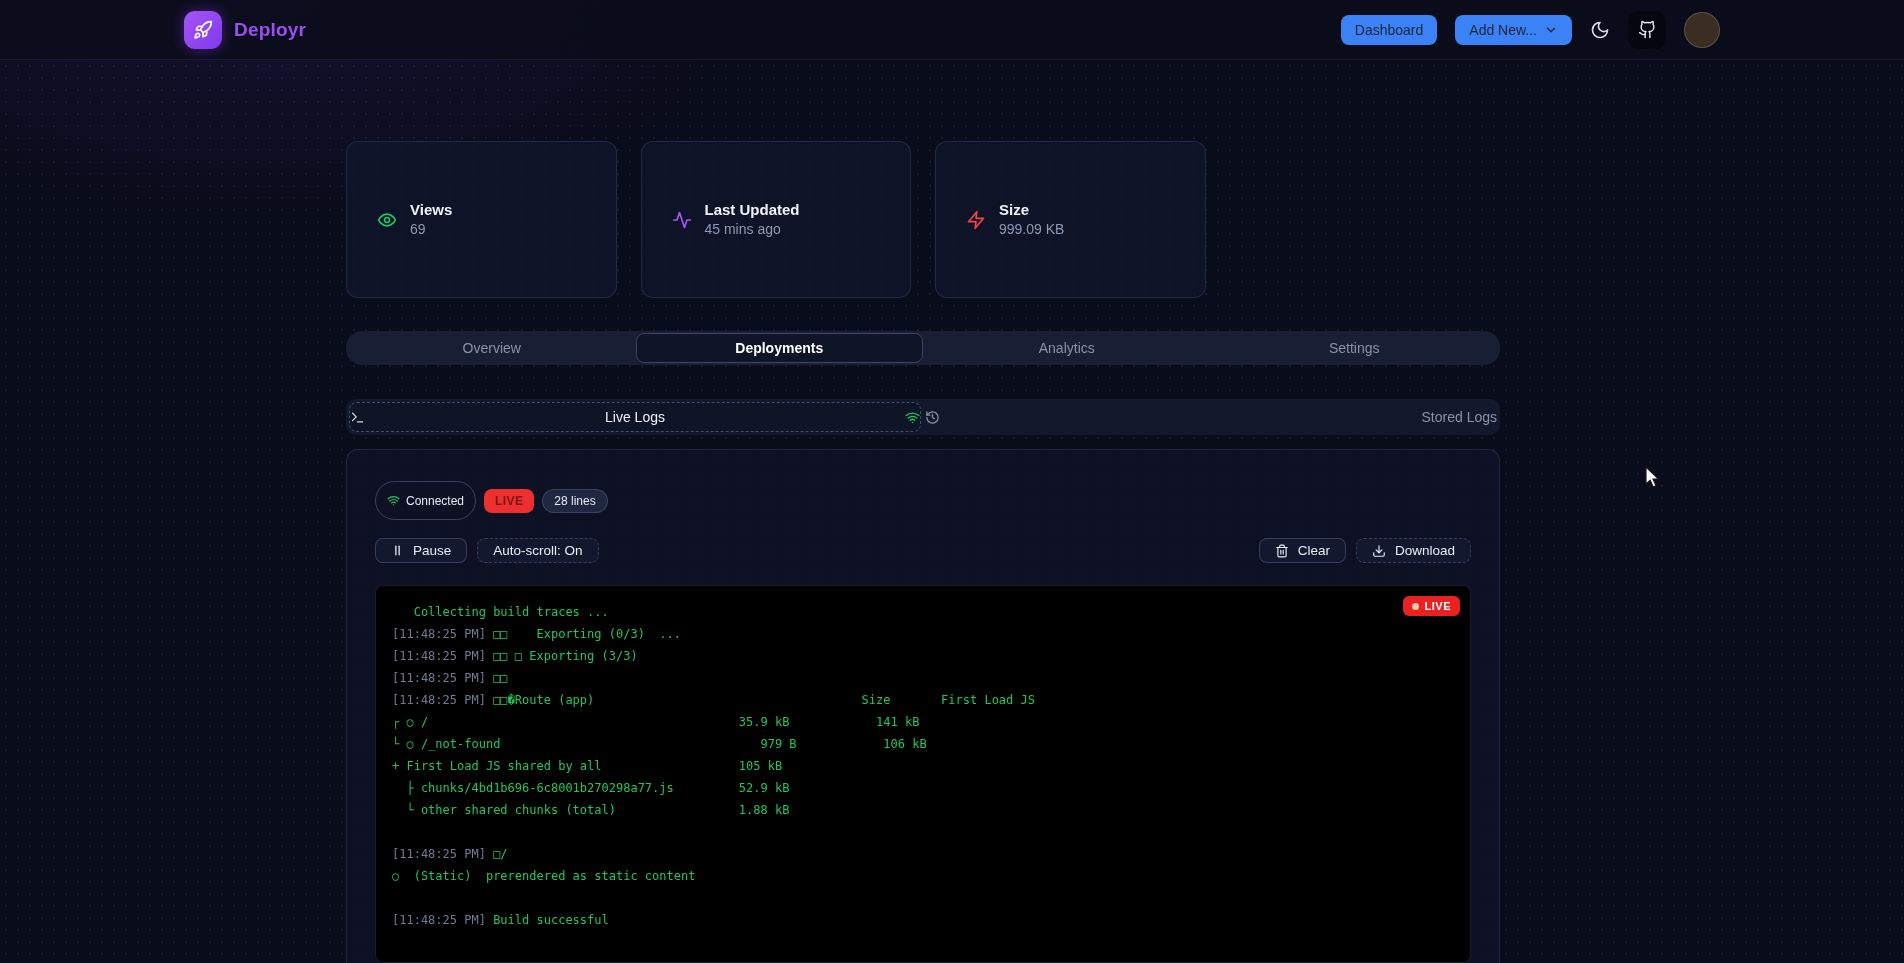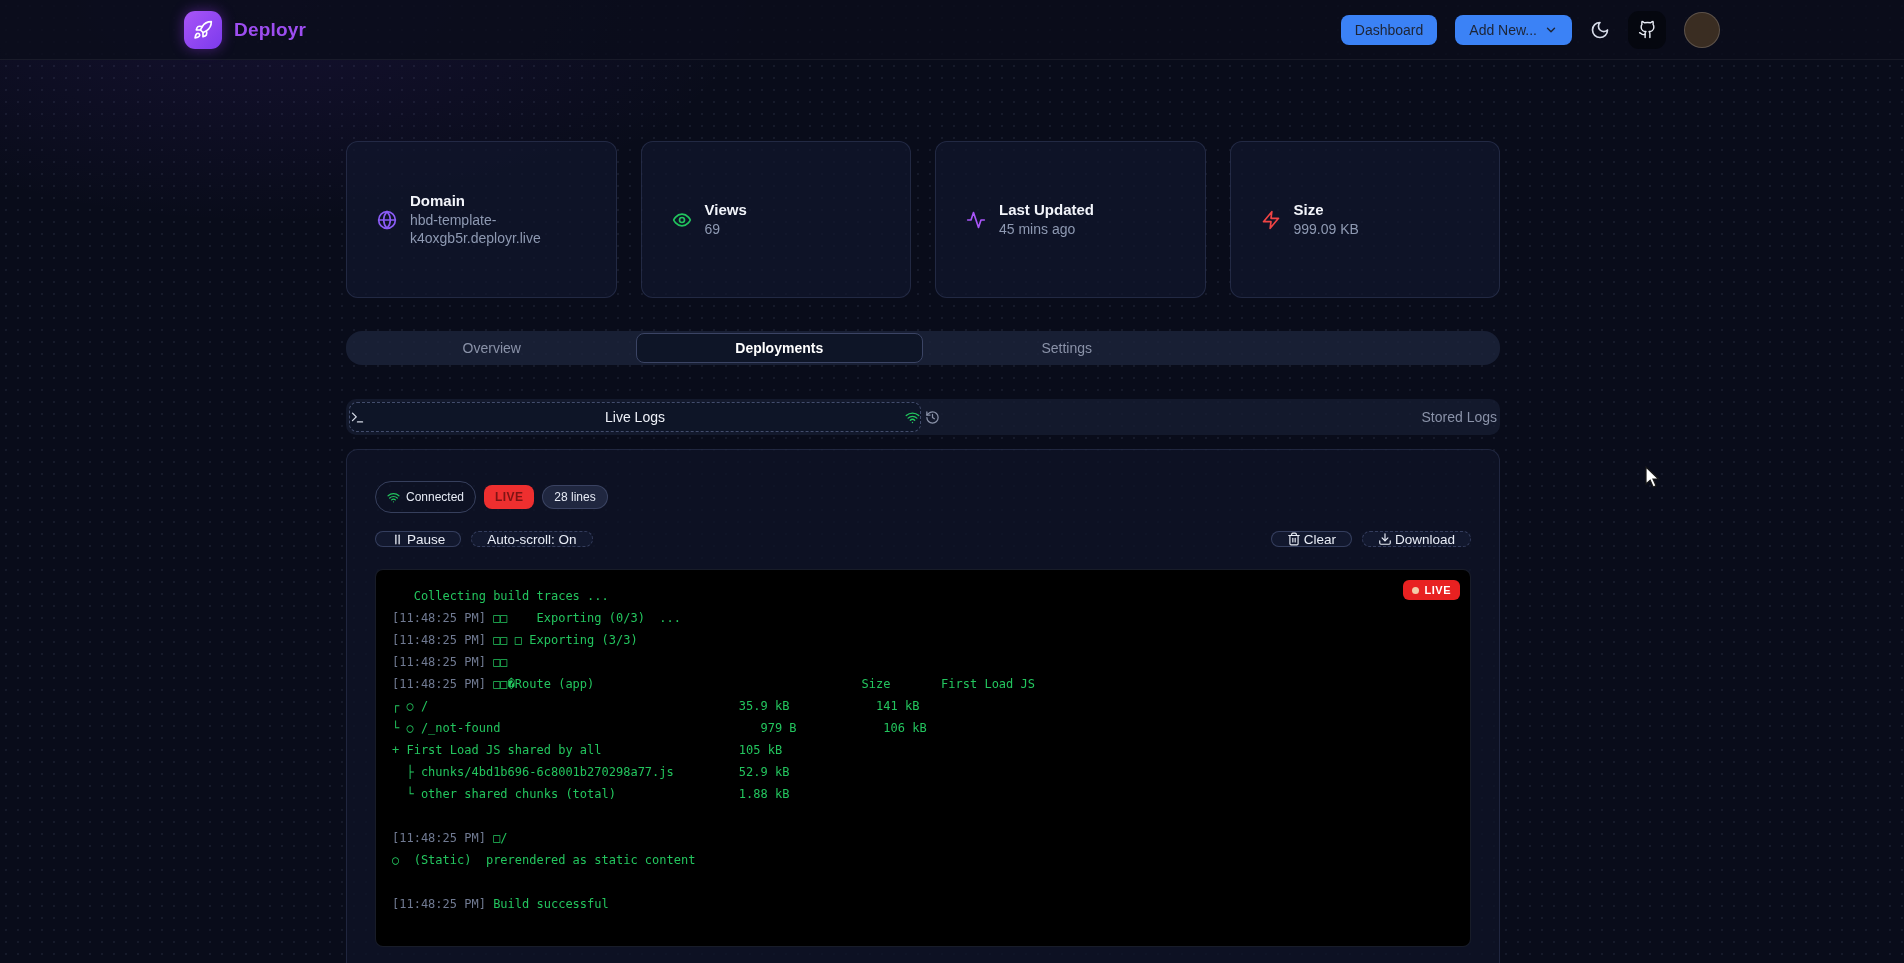--- a/index.html
+++ b/index.html
@@ -91,42 +91,42 @@
     background:rgba(14,19,38,0.78);
     border:1px solid rgba(78,90,130,0.30);
     padding:26px 28px;
   }
   .panel-head { display:flex; justify-content:space-between; align-items:flex-start; }
   .panel-title-row { display:flex; align-items:center; gap:10px; }
   .panel-title { font-size:17px; font-weight:bold; color:#f4f6fb; }
   .panel-sub { font-size:13px; color:#8b96ad; margin-top:5px; }
   .badges { display:flex; align-items:center; gap:8px; margin-top:5px; }
   .badge-outline {
-    display:flex; align-items:center; gap:6px; height:32px; padding:0 11px;
+    display:flex; align-items:center; gap:6px; height:39px; padding:0 11px;
     border:1px solid rgba(90,102,140,0.55); border-radius:999px;
     font-size:12px; font-weight:500; color:#e7ebf5;
   }
   .badge-live {
     height:24px; padding:0 11px; display:flex; align-items:center;
     background:#ee2f2f; color:#7d1414; border-radius:8px;
     font-size:12px; font-weight:bold; letter-spacing:0.4px;
   }
   .badge-lines {
     height:24px; padding:0 11px; display:flex; align-items:center;
     background:rgba(34,42,68,0.9); border:1px solid rgba(90,102,140,0.45);
     border-radius:999px; font-size:12px; font-weight:500; color:#e7ebf5;
   }
 
   .controls-row { display:flex; justify-content:space-between; margin-top:18px; }
   .ctrl-group { display:flex; gap:10px; }
   .btn-dark {
-    height:16px; padding:0 15px; border-radius:8px;
+    height:25px; padding:0 15px; border-radius:8px;
     background:rgba(20,26,48,0.85); color:#e9edf6;
     border:1px solid rgba(82,94,134,0.55);
-    font-size:13.5px; font-weight:500; display:flex; align-items:center; gap:3px;
+    font-size:13.5px; font-weight:500; display:flex; align-items:center; gap:9px;
     cursor:pointer; font-family:"Liberation Sans", sans-serif;
   }
   .btn-dark.dashed { border-style:dashed; }
 
   
   .terminal {
     margin-top:22px; height:378px; background:#000000;
     border:1px solid rgba(70,80,115,0.35); border-radius:8px;
     padding:15px 16px; position:relative; overflow:hidden;
   }
@@ -186,31 +186,20 @@
       </button>
       <div class="avatar"></div>
     </div>
   </div>
 </div>
 
 <div class="container">
 
   <div class="stats-row">
     <div class="stat-card">
-      <svg class="ic" width="20" height="20" viewBox="0 0 24 24" fill="none" stroke="#8b5cf6" stroke-width="2" stroke-linecap="round" stroke-linejoin="round">
-        <circle cx="12" cy="12" r="10"></circle>
-          <path d="M12 2a14.5 14.5 0 0 0 0 20 14.5 14.5 0 0 0 0-20"></path>
-          <path d="M2 12h20"></path>
-      </svg>
-      <div class="stat-text">
-        <span class="stat-label">Domain</span>
-        <span class="stat-value">hbd-template-k4oxgb5r.deployr.live</span>
-      </div>
-    </div>
-    <div class="stat-card">
       <svg class="ic" width="20" height="20" viewBox="0 0 24 24" fill="none" stroke="#22c55e" stroke-width="2" stroke-linecap="round" stroke-linejoin="round">
         <path d="M2 12s3-7 10-7 10 7 10 7-3 7-10 7-10-7-10-7Z"></path>
           <circle cx="12" cy="12" r="3"></circle>
       </svg>
       <div class="stat-text">
         <span class="stat-label">Views</span>
         <span class="stat-value">69</span>
       </div>
     </div>
     <div class="stat-card">
@@ -232,20 +221,23 @@
       </div>
     </div>
   </div>
 
   <div class="tab-bar">
     <div class="tab">
         <span>Overview</span>
       </div>
     <div class="tab active">
         <span>Deployments</span>
+      </div>
+    <div class="tab">
+        <span>Analytics</span>
       </div>
     <div class="tab">
         <span>Settings</span>
       </div>
   </div>
 
   <div class="subtab-bar">
     <div class="subtab active">
       <svg class="ic" width="15" height="15" viewBox="0 0 24 24" fill="none" stroke="#d5dae6" stroke-width="2.2" stroke-linecap="round" stroke-linejoin="round">
           <polyline points="4 17 10 11 4 5"></polyline>

